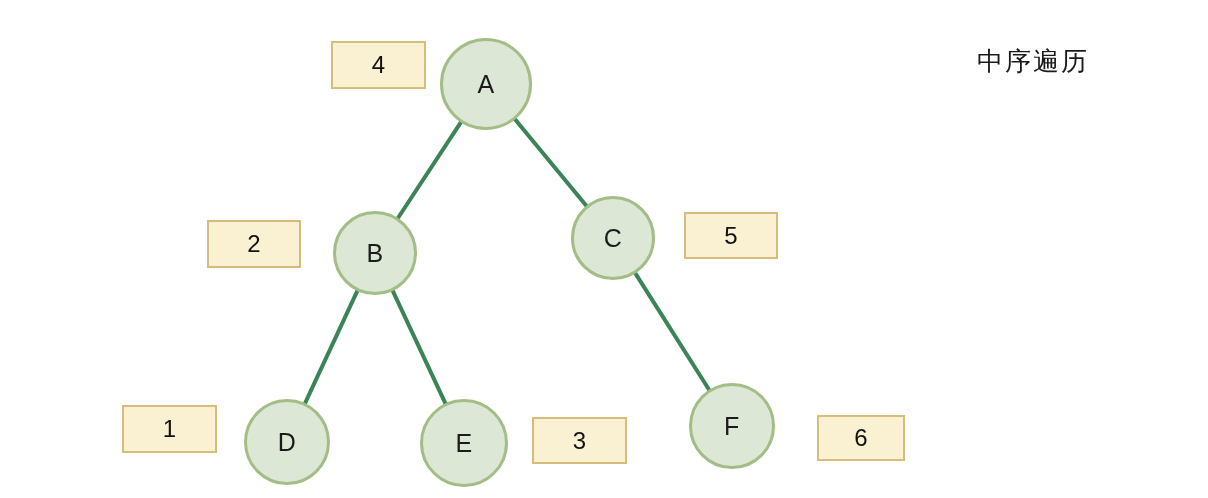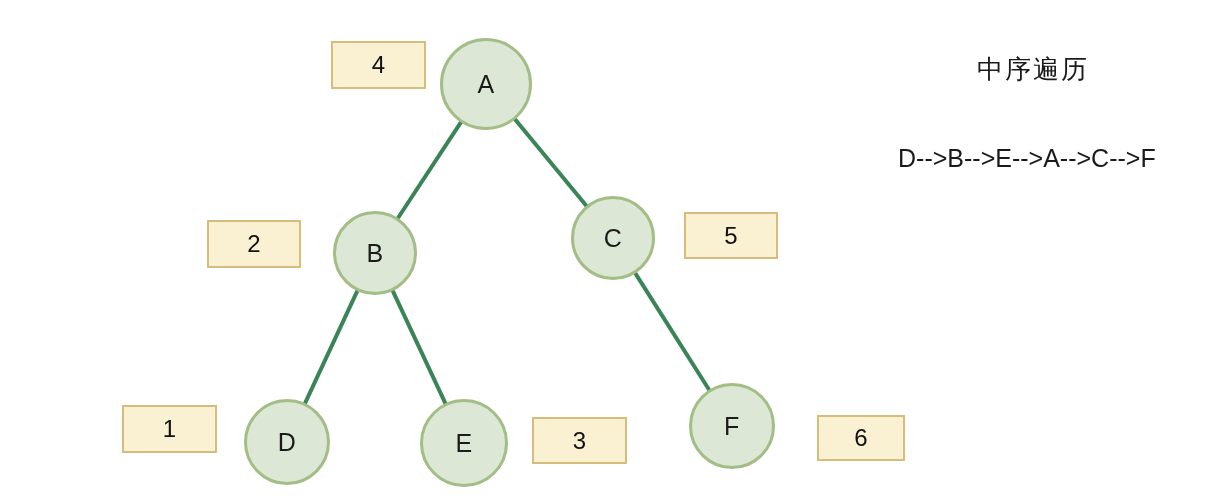--- a/index.html
+++ b/index.html
@@ -115,17 +115,16 @@
         <span>4</span>
       </div>
       <div class="order-box" style="left: 684px; top: 212px; width: 94px; height: 47px; background: rgb(250, 240, 210); border-color: rgb(214, 189, 124);">
         <span>5</span>
       </div>
       <div class="order-box" style="left: 817px; top: 415px; width: 88px; height: 46px; background: rgb(250, 240, 210); border-color: rgb(214, 189, 124);">
         <span>6</span>
       </div>
     </div>
 
-  <div class="side-title" id="side-title" style="left: 977px; top: 52px;">中序遍历</div>
+  <div class="side-title" id="side-title" style="left: 977px; top: 44px;">中序遍历</div>
 
-  <div class="side-sequence" id="side-sequence" style="left: 898px; top: 144px;">D--&gt;B--&gt;E--&gt;A--&gt;C--&gt;F</div>
 
 </div>
 
 </body></html>

